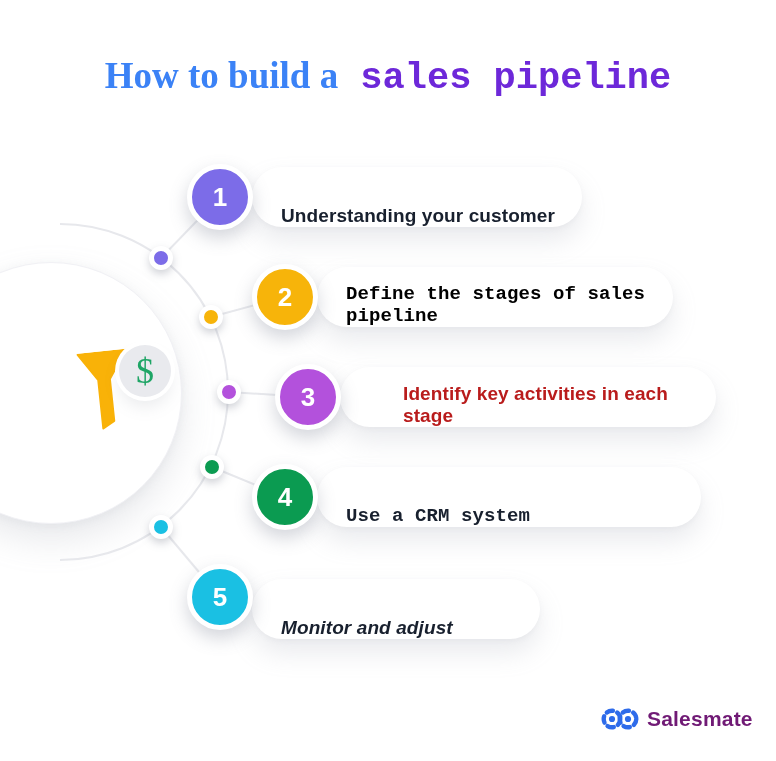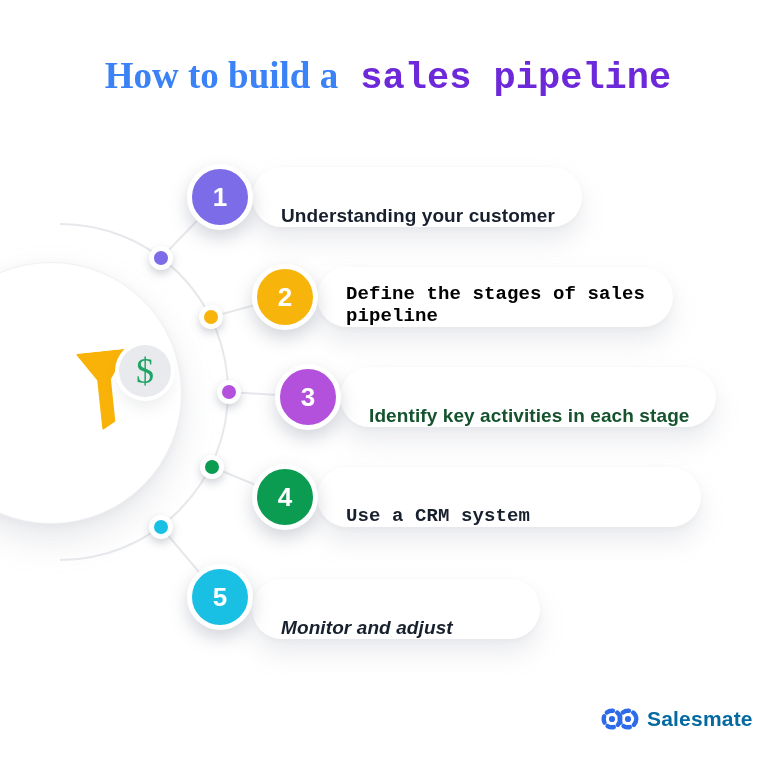--- a/index.html
+++ b/index.html
@@ -99,21 +99,21 @@
     <div class="pill" style="left:317px;top:267px;width:356px;">
         <span style="color: #000000; font-family: Liberation Mono, monospace;">Define the stages of sales pipeline</span>
       </div>
   </div>
 
   <div>
     <div class="badge" style="left: 275px; top: 364px; background-color: rgb(179, 81, 220);">
         <span>3</span>
       </div>
     <div class="pill" style="left:340px;top:367px;width:376px;">
-        <span style="color: #14532d;">Identify key activities in each stage</span>
+        <span style="color: #b91c1c; margin-left: 34px;">Identify key activities in each stage</span>
       </div>
   </div>
 
   <div>
     <div class="badge" style="left: 252px; top: 464px; background-color: rgb(11, 155, 81);">
         <span>4</span>
       </div>
     <div class="pill" style="left:317px;top:467px;width:384px;font-family:Liberation Mono, monospace;">
         <span style="color: rgb(24, 32, 46);">Use a CRM system</span>
       </div>
@@ -132,16 +132,16 @@
     <svg width="38" height="30" viewBox="0 0 38 30">
       <g fill="none" stroke-width="4.4" stroke-linecap="round" stroke-dasharray="6.5 4.6" stroke="#2E6BEA">
         <circle cx="11" cy="15" r="8.3"></circle>
         <circle cx="27" cy="15" r="8.3"></circle>
       </g>
       <g fill="#2E6BEA">
         <circle cx="11" cy="15" r="3.1"></circle>
         <circle cx="27" cy="15" r="3.1"></circle>
       </g>
     </svg>
-    <span class="logo-text" style="color: #0369a1;">Salesmate</span>
+    <span class="logo-text" style="color: #701a75;">Salesmate</span>
   </div>
 
 </div>
 
 </body></html>

